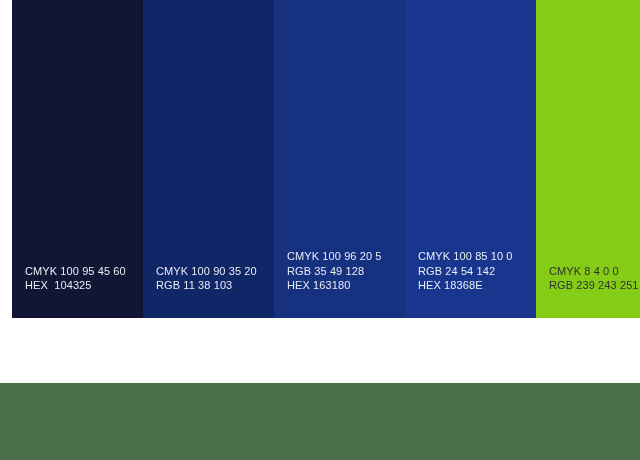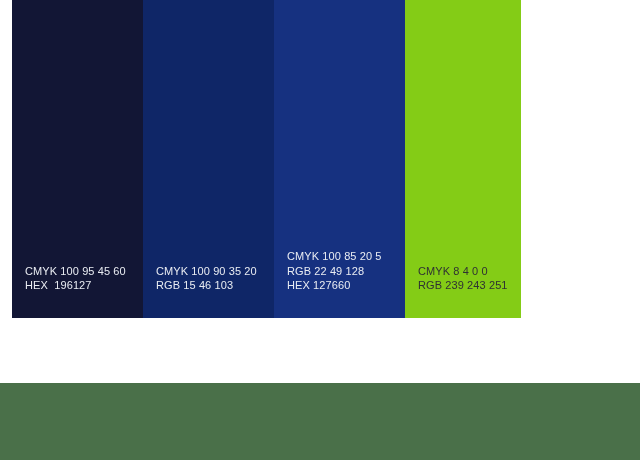--- a/index.html
+++ b/index.html
@@ -84,34 +84,41 @@
 </style>
 </head>
 <body style="background: rgb(255, 255, 255);">
 
 <div id="page">
 
   <div id="palette-band" style="height: 318px;">
       <div class="swatch dark" style="background: rgb(18, 22, 53); width: 131px; flex: 0 0 131px;">
         <div class="swatch-labels">
           <span class="swatch-line">CMYK 100 95 45 60</span>
-          <span class="swatch-line">HEX  196127</span>
+          <span class="swatch-line">HEX  104325</span>
         </div>
       </div>
       <div class="swatch dark" style="background: rgb(15, 38, 103); width: 131px; flex: 0 0 131px;">
         <div class="swatch-labels">
           <span class="swatch-line">CMYK 100 90 35 20</span>
-          <span class="swatch-line">RGB 15 46 103</span>
+          <span class="swatch-line">RGB 11 38 103</span>
         </div>
       </div>
       <div class="swatch dark" style="background: rgb(22, 49, 128); width: 131px; flex: 0 0 131px;">
         <div class="swatch-labels">
-          <span class="swatch-line">CMYK 100 85 20 5</span>
-          <span class="swatch-line">RGB 22 49 128</span>
-          <span class="swatch-line">HEX 127660</span>
+          <span class="swatch-line">CMYK 100 96 20 5</span>
+          <span class="swatch-line">RGB 35 49 128</span>
+          <span class="swatch-line">HEX 163180</span>
+        </div>
+      </div>
+      <div class="swatch dark" style="background: rgb(24, 54, 142); width: 131px; flex: 0 0 131px;">
+        <div class="swatch-labels">
+          <span class="swatch-line">CMYK 100 85 10 0</span>
+          <span class="swatch-line">RGB 24 54 142</span>
+          <span class="swatch-line">HEX 18368E</span>
         </div>
       </div>
       <div class="swatch light" style="background: #84cc16; width: 116px; flex: 0 0 116px;">
         <div class="swatch-labels">
           <span class="swatch-line">CMYK 8 4 0 0</span>
           <span class="swatch-line">RGB 239 243 251</span>
         </div>
       </div>
     </div>
 

